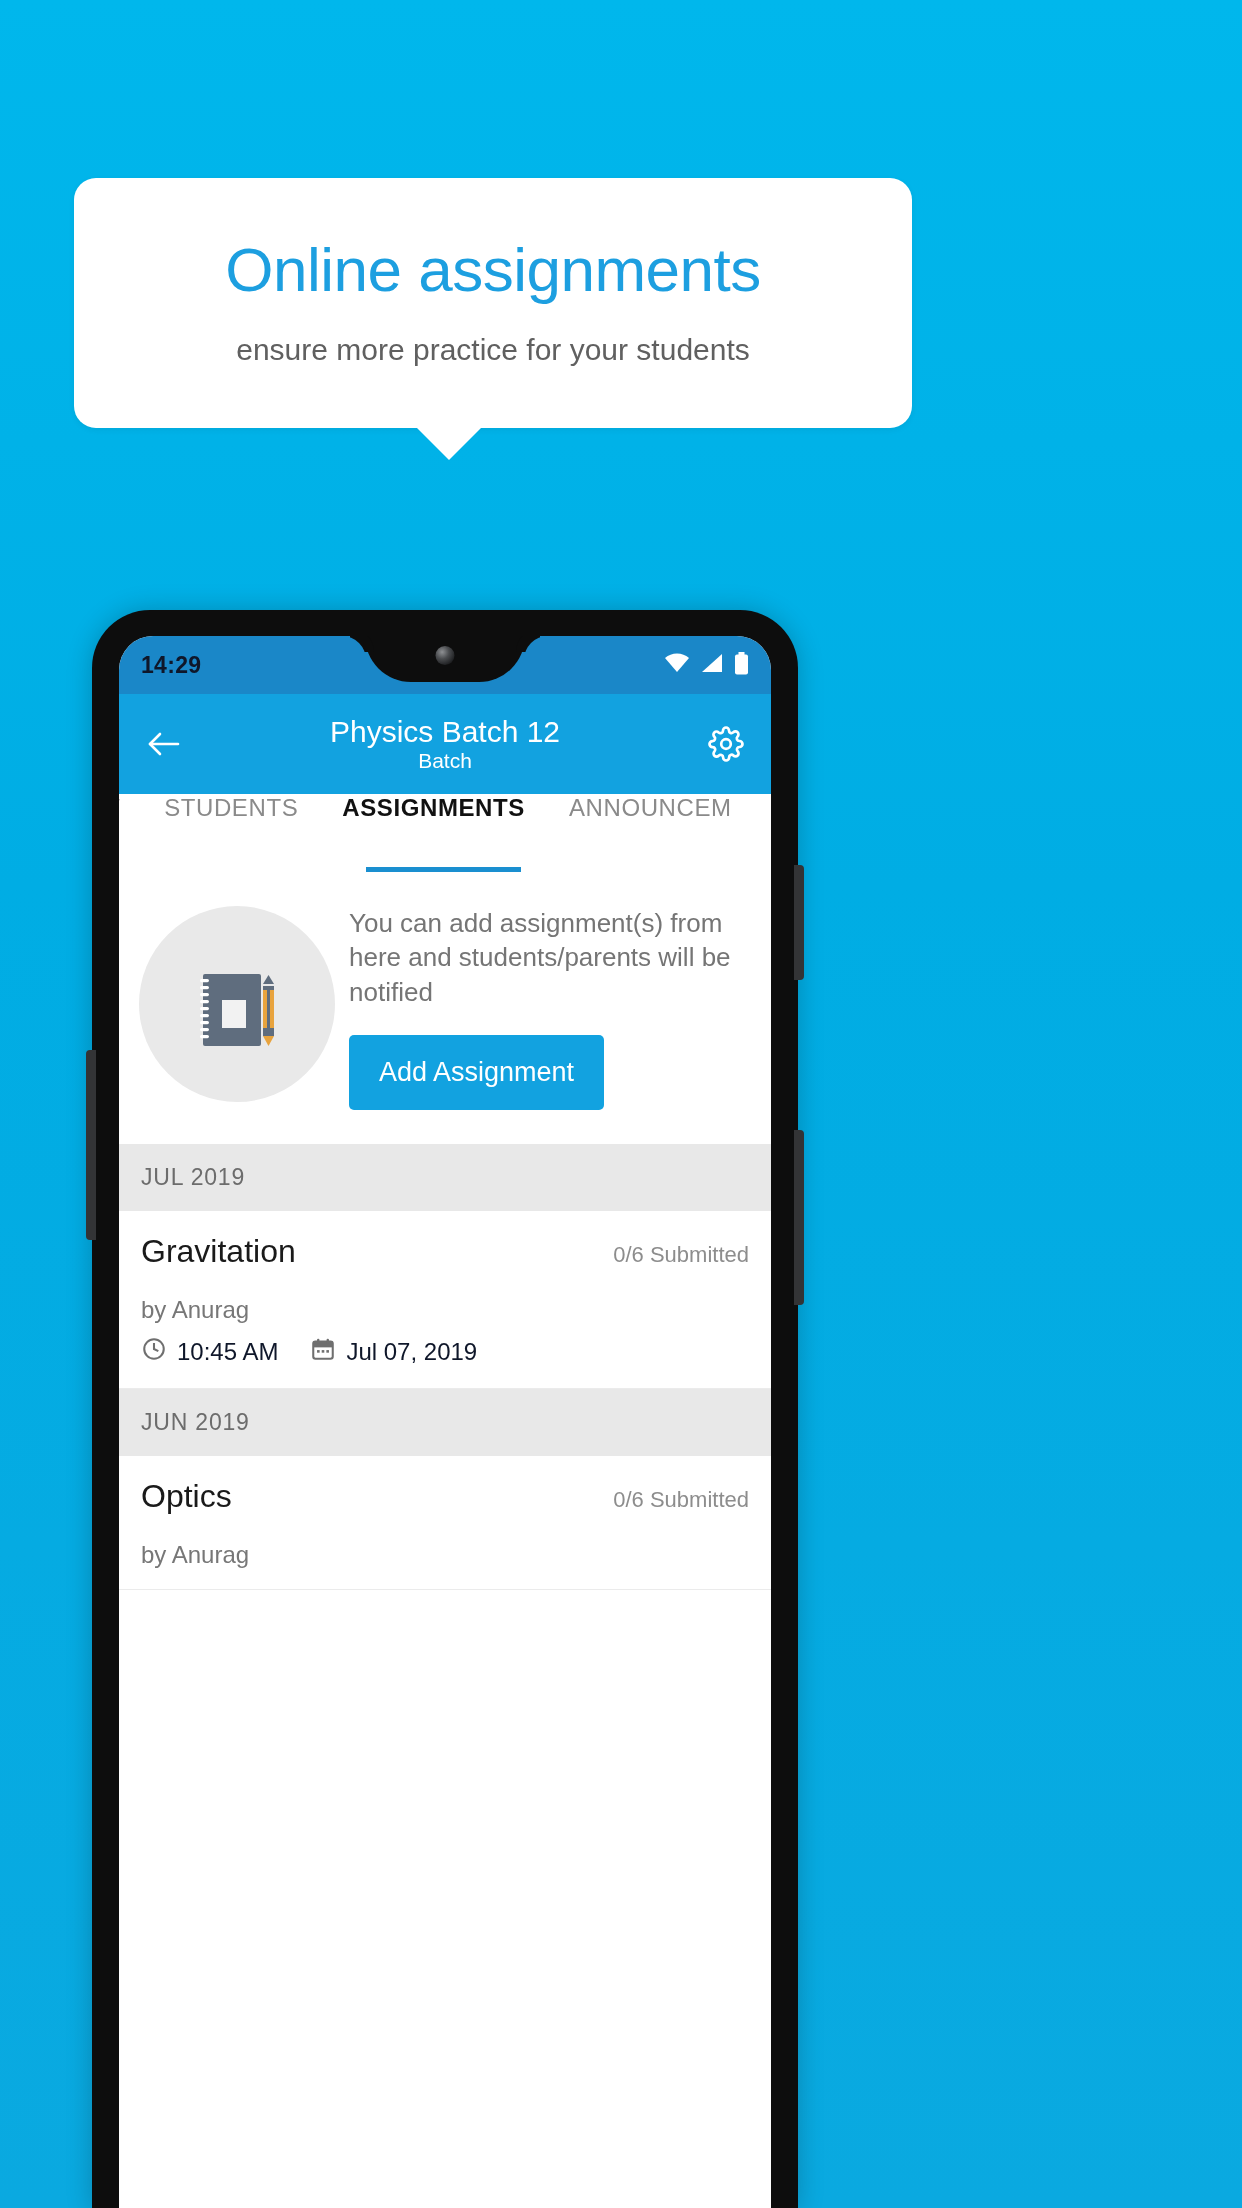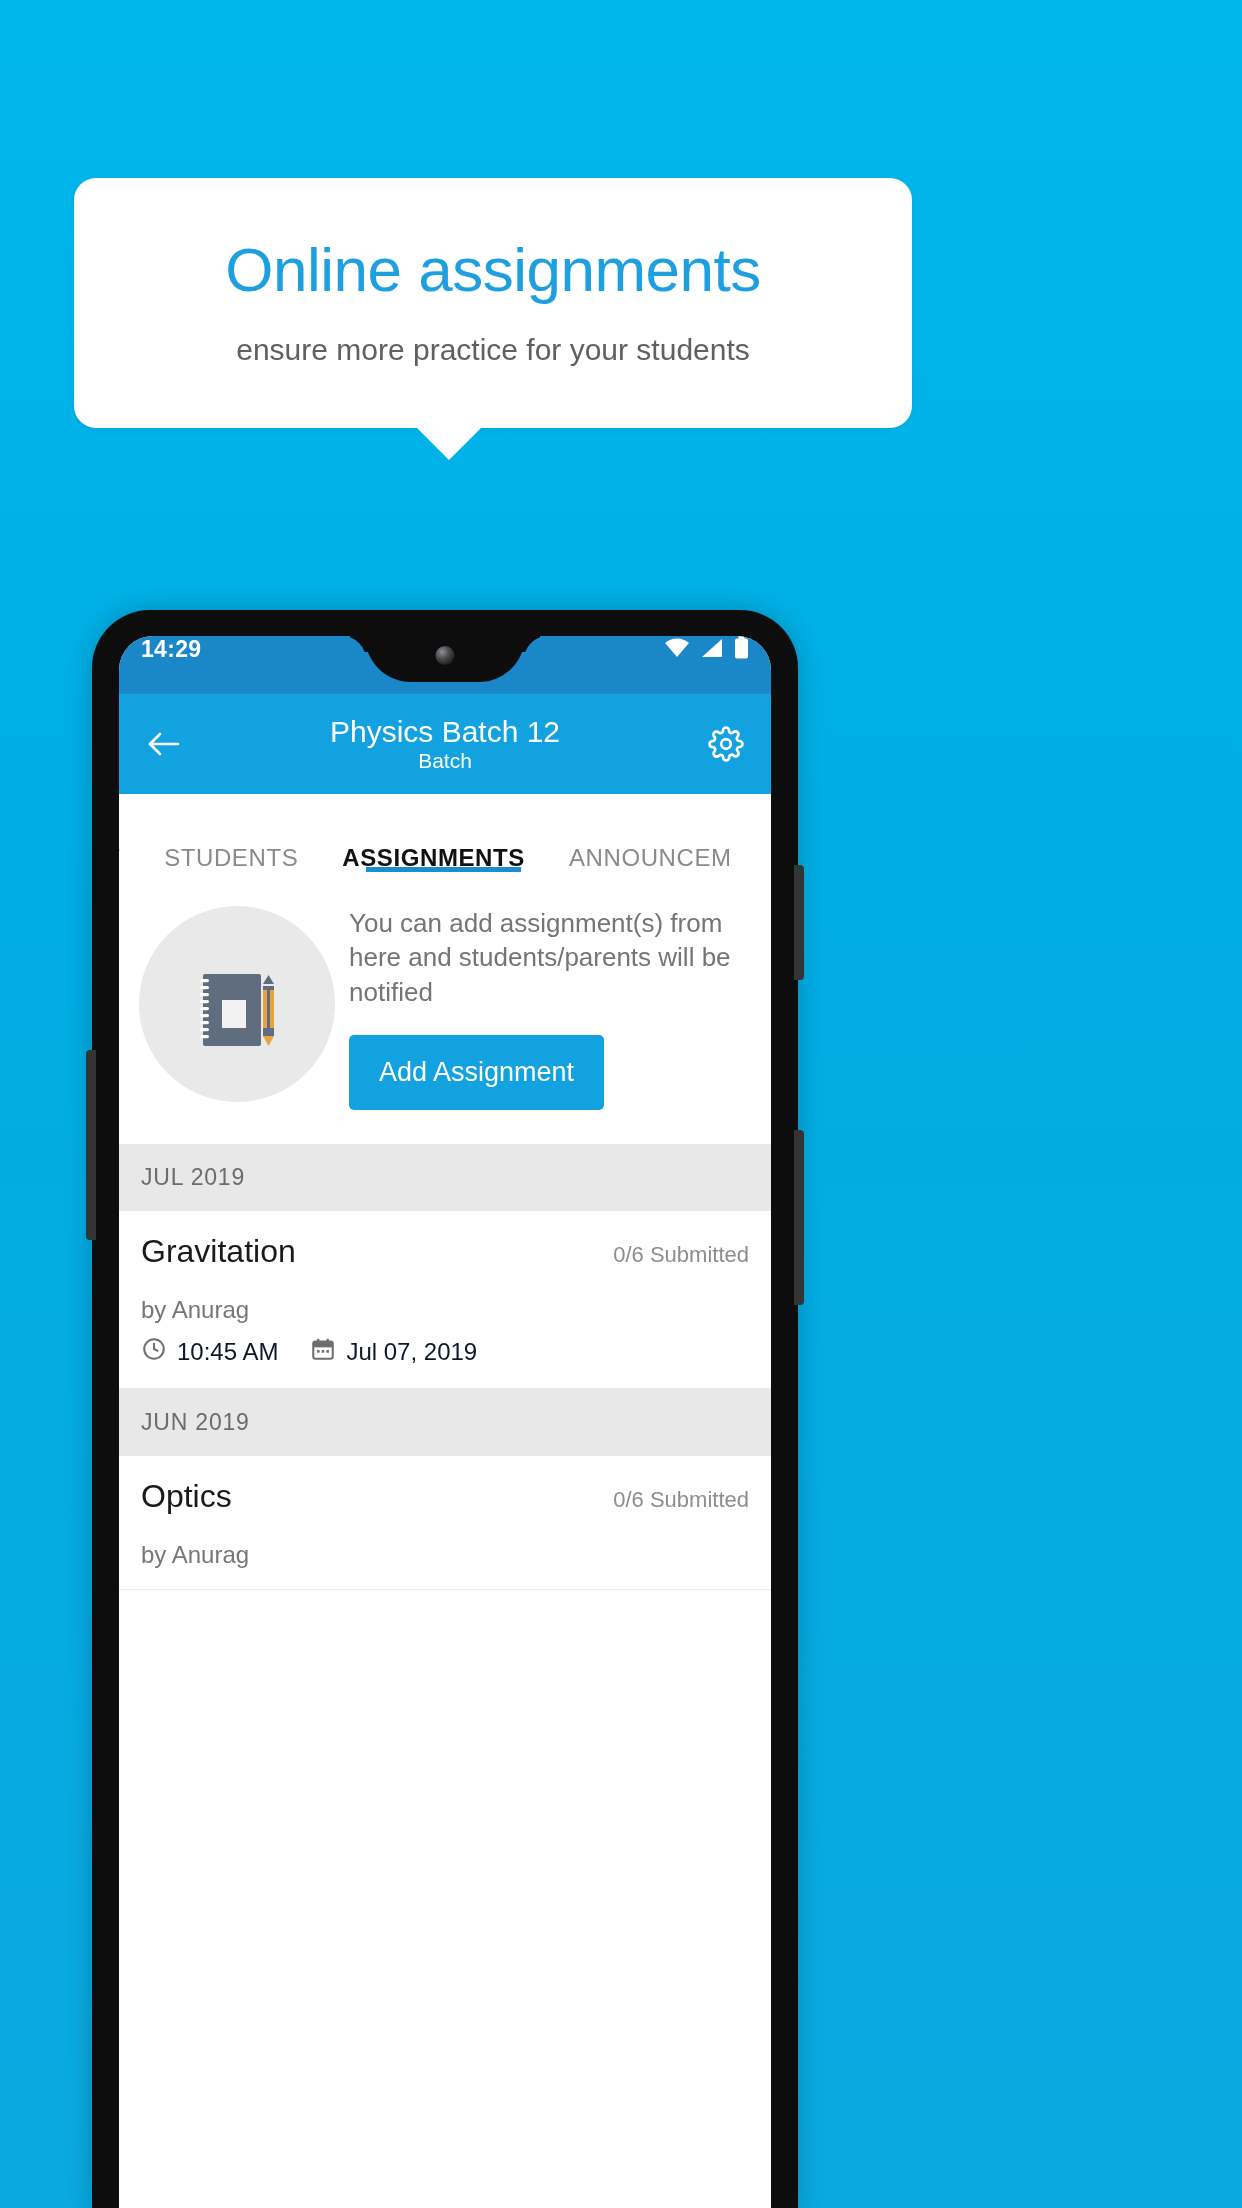--- a/index.html
+++ b/index.html
@@ -87,24 +87,24 @@
     border-radius: 34px 34px 0 0;
     overflow: hidden;
   }
 
   
   .statusbar {
     position: relative;
     height: 58px;
     background: #1a87c8;
     display: flex;
-    align-items: flex-start;
+    align-items: center;
     justify-content: space-between;
     padding: 0 22px;
-    color: #ffffff;
+    color: #0f172a;
   }
   .status-time {
     font-size: 23px;
     font-weight: 700;
     letter-spacing: 0.3px;
     z-index: 3;
   }
   .status-icons {
     display: flex;
     align-items: center;
@@ -187,21 +187,21 @@
     justify-content: center;
     z-index: 2;
   }
   .appbar .spacer { flex: 1; }
 
   
   .tabs {
     height: 78px;
     background: #ffffff;
     display: flex;
-    align-items: flex-end;
+    align-items: flex-start;
     position: relative;
     overflow: hidden;
   }
   .tab {
     font-size: 24px;
     color: #8a8a8a;
     letter-spacing: 0.6px;
     white-space: nowrap;
     padding: 0 22px;
     flex: 0 0 auto;

